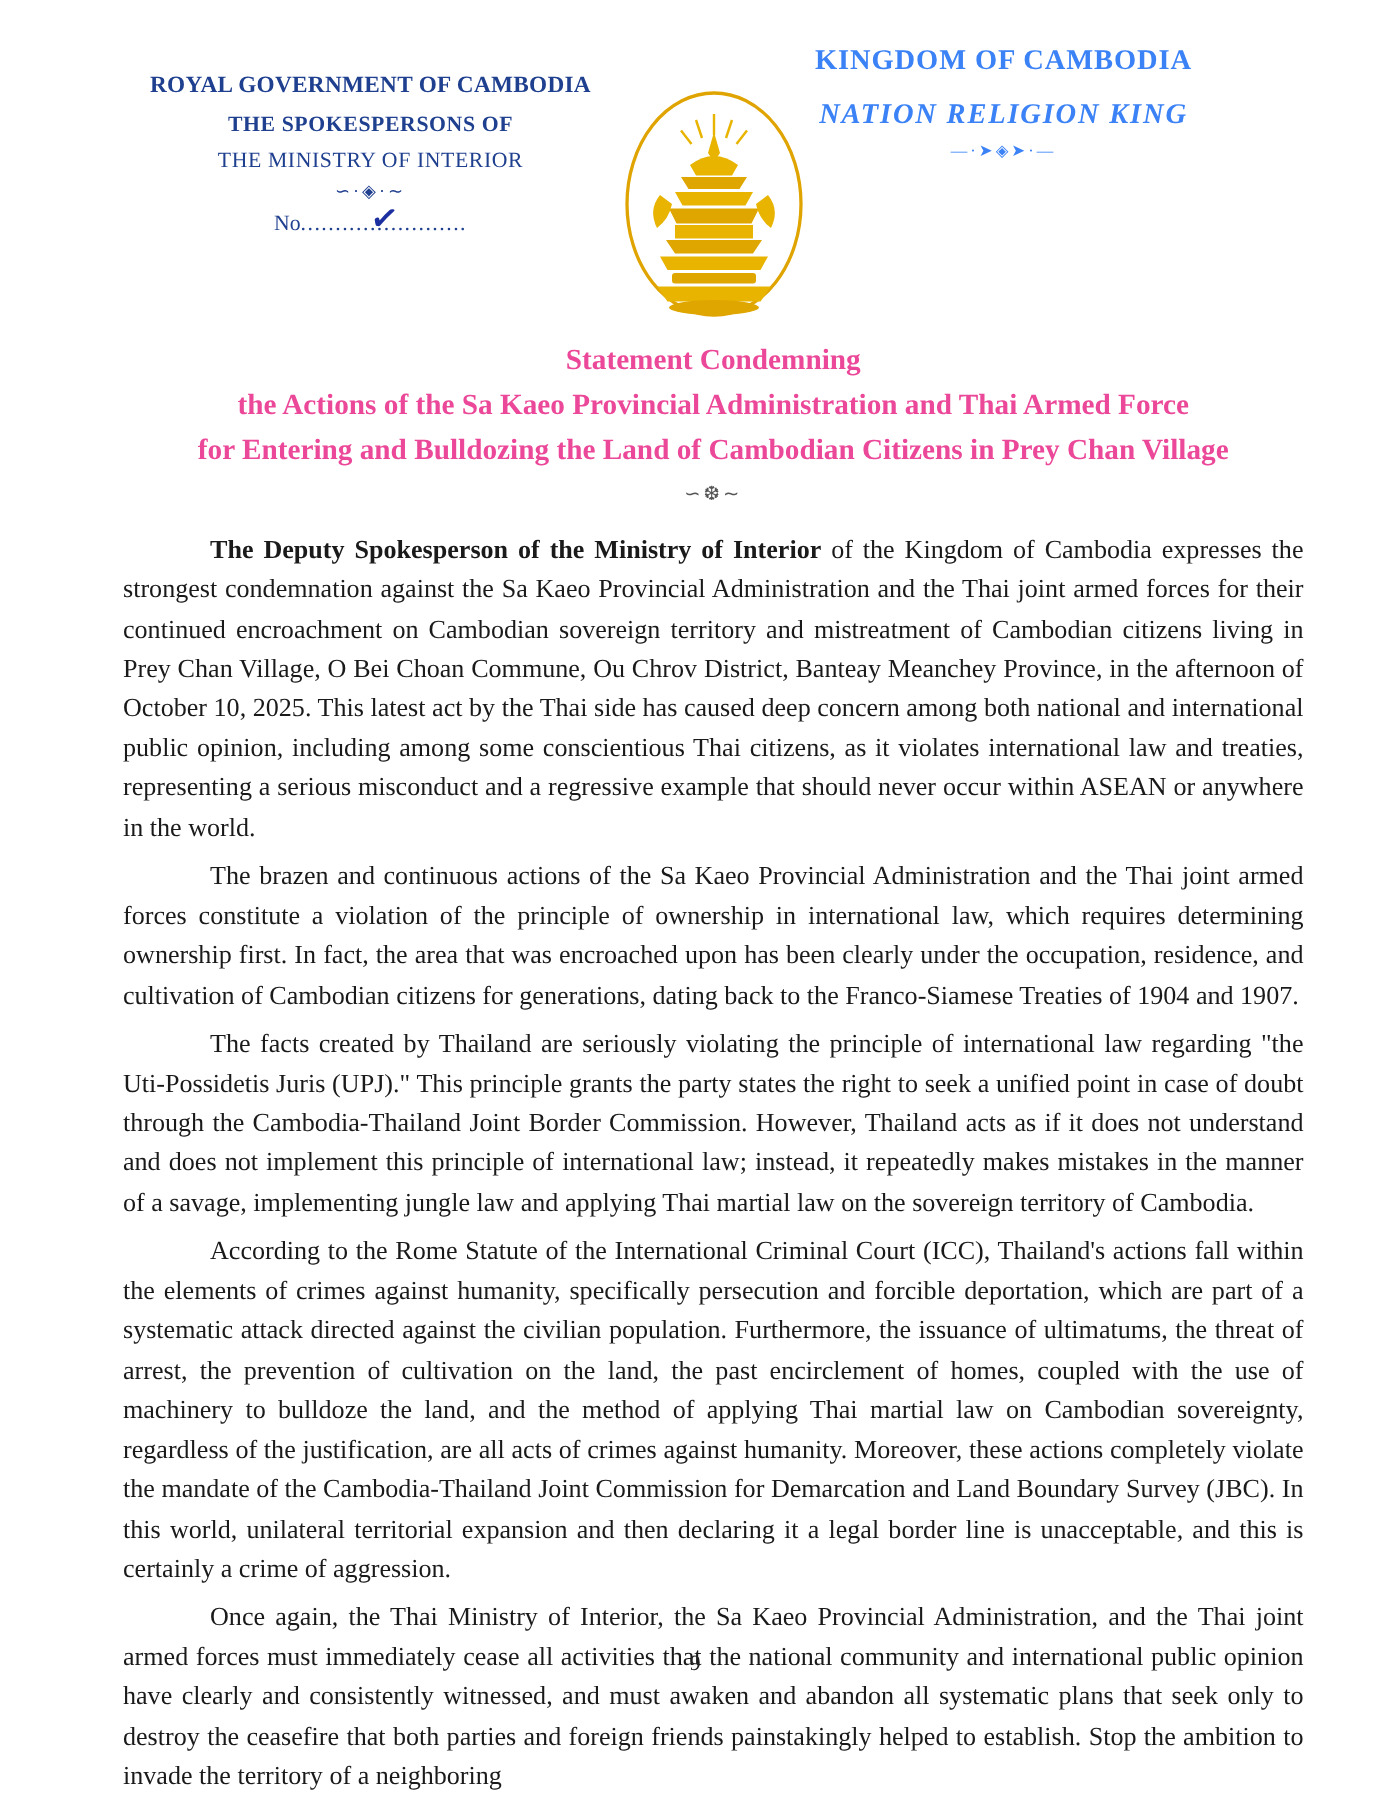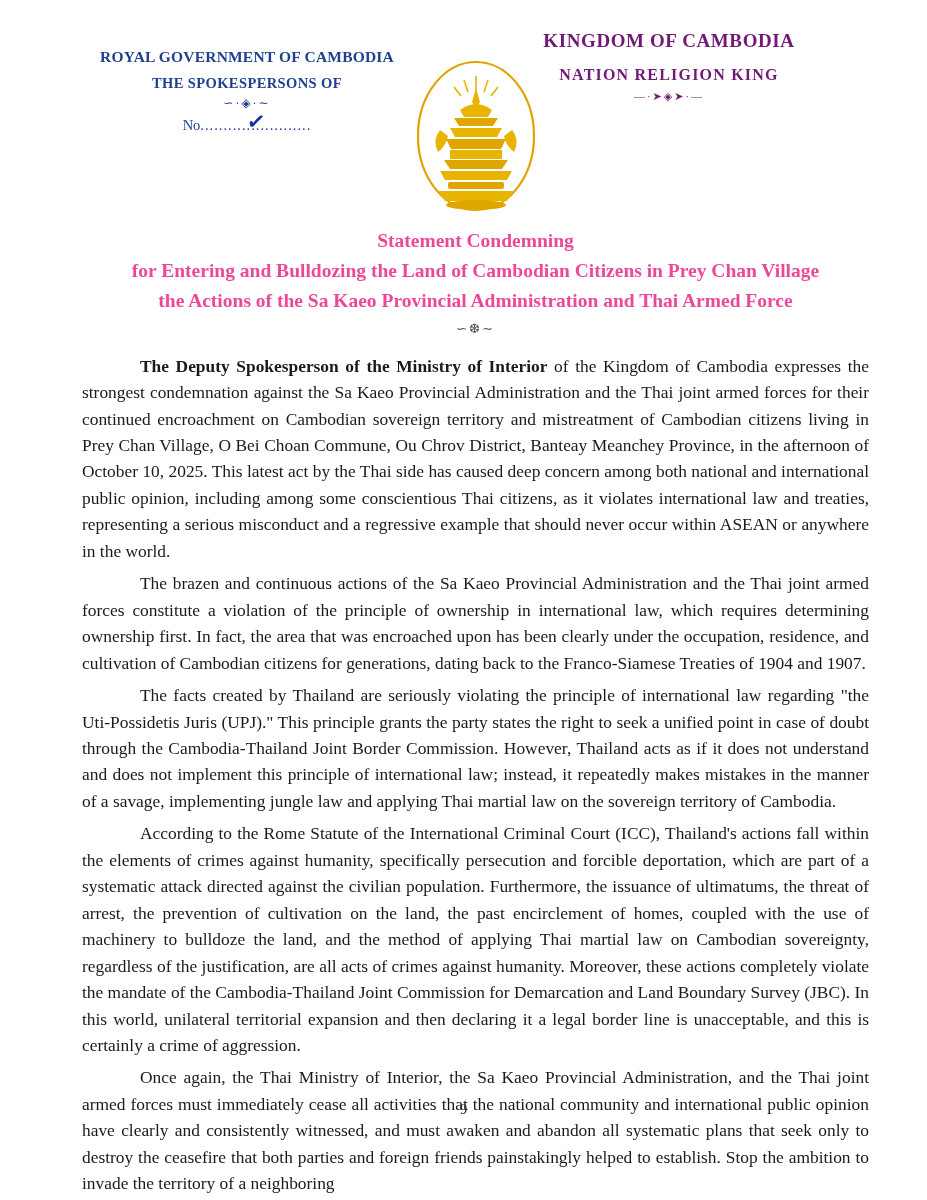--- a/index.html
+++ b/index.html
@@ -77,32 +77,33 @@
     font-weight: bold;
     transform: rotate(8deg);
   }
 
   .header-right {
     position: absolute;
     right: 0;
     top: 4px;
     width: 400px;
     text-align: center;
-    color: #701a75;
+    color: #3b82f6;
   }
   .header-right .line1 {
     font-weight: bold;
     font-size: 19px;
     letter-spacing: .6px;
   }
   .header-right .line2 {
     font-weight: bold;
-    font-size: 16px;
+    font-size: 19px;
     letter-spacing: 1.2px;
     margin-top: 14px;
+    font-style: italic;
   }
   .header-right .orn {
     margin-top: 6px;
     font-size: 11px;
     letter-spacing: 2px;
   }
 
   
   .emblem {
     position: absolute;
@@ -161,20 +162,21 @@
 </head>
 <body>
 
 <div class="page">
 
   <div class="header">
 
     <div class="header-left">
       <div class="line1">ROYAL GOVERNMENT OF CAMBODIA</div>
       <div class="line2">THE SPOKESPERSONS OF</div>
+      <div class="line3">THE MINISTRY OF INTERIOR</div>
       <div class="divider-orn">∽·◈·∼</div>
       <div class="no-line">
         <span>No</span><span class="dots">............</span><span class="dots">............</span>
         <span class="checkmark">✓</span>
       </div>
     </div>
 
     <div class="emblem">
       <svg width="132" height="170" viewBox="0 0 132 170" xmlns="http://www.w3.org/2000/svg">
         <ellipse cx="66" cy="78" rx="58" ry="74" fill="none" stroke="#e0a400" stroke-width="2.2"></ellipse>
@@ -209,22 +211,22 @@
 
     <div class="header-right">
       <div class="line1">KINGDOM OF CAMBODIA</div>
       <div class="line2">NATION  RELIGION  KING</div>
       <div class="orn">—·➤◈➤·—</div>
     </div>
   </div>
 
   <div class="title-block">
     <div>Statement Condemning</div>
+    <div>the Actions of the Sa Kaeo Provincial Administration and Thai Armed Force</div>
     <div>for Entering and Bulldozing the Land of Cambodian Citizens in Prey Chan Village</div>
-    <div>the Actions of the Sa Kaeo Provincial Administration and Thai Armed Force</div>
   </div>
   <div class="title-orn">∽❆∼</div>
 
   <div class="body-text">
     <p><span class="lead">The Deputy Spokesperson of the Ministry of Interior</span><span> of the Kingdom of Cambodia expresses the strongest condemnation against the Sa Kaeo Provincial Administration and the Thai joint armed forces for their continued encroachment on Cambodian sovereign territory and mistreatment of Cambodian citizens living in Prey Chan Village, O Bei Choan Commune, Ou Chrov District, Banteay Meanchey Province, in the afternoon of October 10, 2025. This latest act by the Thai side has caused deep concern among both national and international public opinion, including among some conscientious Thai citizens, as it violates international law and treaties, representing a serious misconduct and a regressive example that should never occur within ASEAN or anywhere in the world.</span></p>
     <p>The brazen and continuous actions of the Sa Kaeo Provincial Administration and the Thai joint armed forces constitute a violation of the principle of ownership in international law, which requires determining ownership first. In fact, the area that was encroached upon has been clearly under the occupation, residence, and cultivation of Cambodian citizens for generations, dating back to the Franco-Siamese Treaties of 1904 and 1907.</p>
     <p>The facts created by Thailand are seriously violating the principle of international law regarding "the Uti-Possidetis Juris (UPJ)." This principle grants the party states the right to seek a unified point in case of doubt through the Cambodia-Thailand Joint Border Commission. However, Thailand acts as if it does not understand and does not implement this principle of international law; instead, it repeatedly makes mistakes in the manner of a savage, implementing jungle law and applying Thai martial law on the sovereign territory of Cambodia.</p>
     <p>According to the Rome Statute of the International Criminal Court (ICC), Thailand's actions fall within the elements of crimes against humanity, specifically persecution and forcible deportation, which are part of a systematic attack directed against the civilian population. Furthermore, the issuance of ultimatums, the threat of arrest, the prevention of cultivation on the land, the past encirclement of homes, coupled with the use of machinery to bulldoze the land, and the method of applying Thai martial law on Cambodian sovereignty, regardless of the justification, are all acts of crimes against humanity. Moreover, these actions completely violate the mandate of the Cambodia-Thailand Joint Commission for Demarcation and Land Boundary Survey (JBC). In this world, unilateral territorial expansion and then declaring it a legal border line is unacceptable, and this is certainly a crime of aggression.</p>
     <p>Once again, the Thai Ministry of Interior, the Sa Kaeo Provincial Administration, and the Thai joint armed forces must immediately cease all activities that the national community and international public opinion have clearly and consistently witnessed, and must awaken and abandon all systematic plans that seek only to destroy the ceasefire that both parties and foreign friends painstakingly helped to establish. Stop the ambition to invade the territory of a neighboring</p>
   </div>

